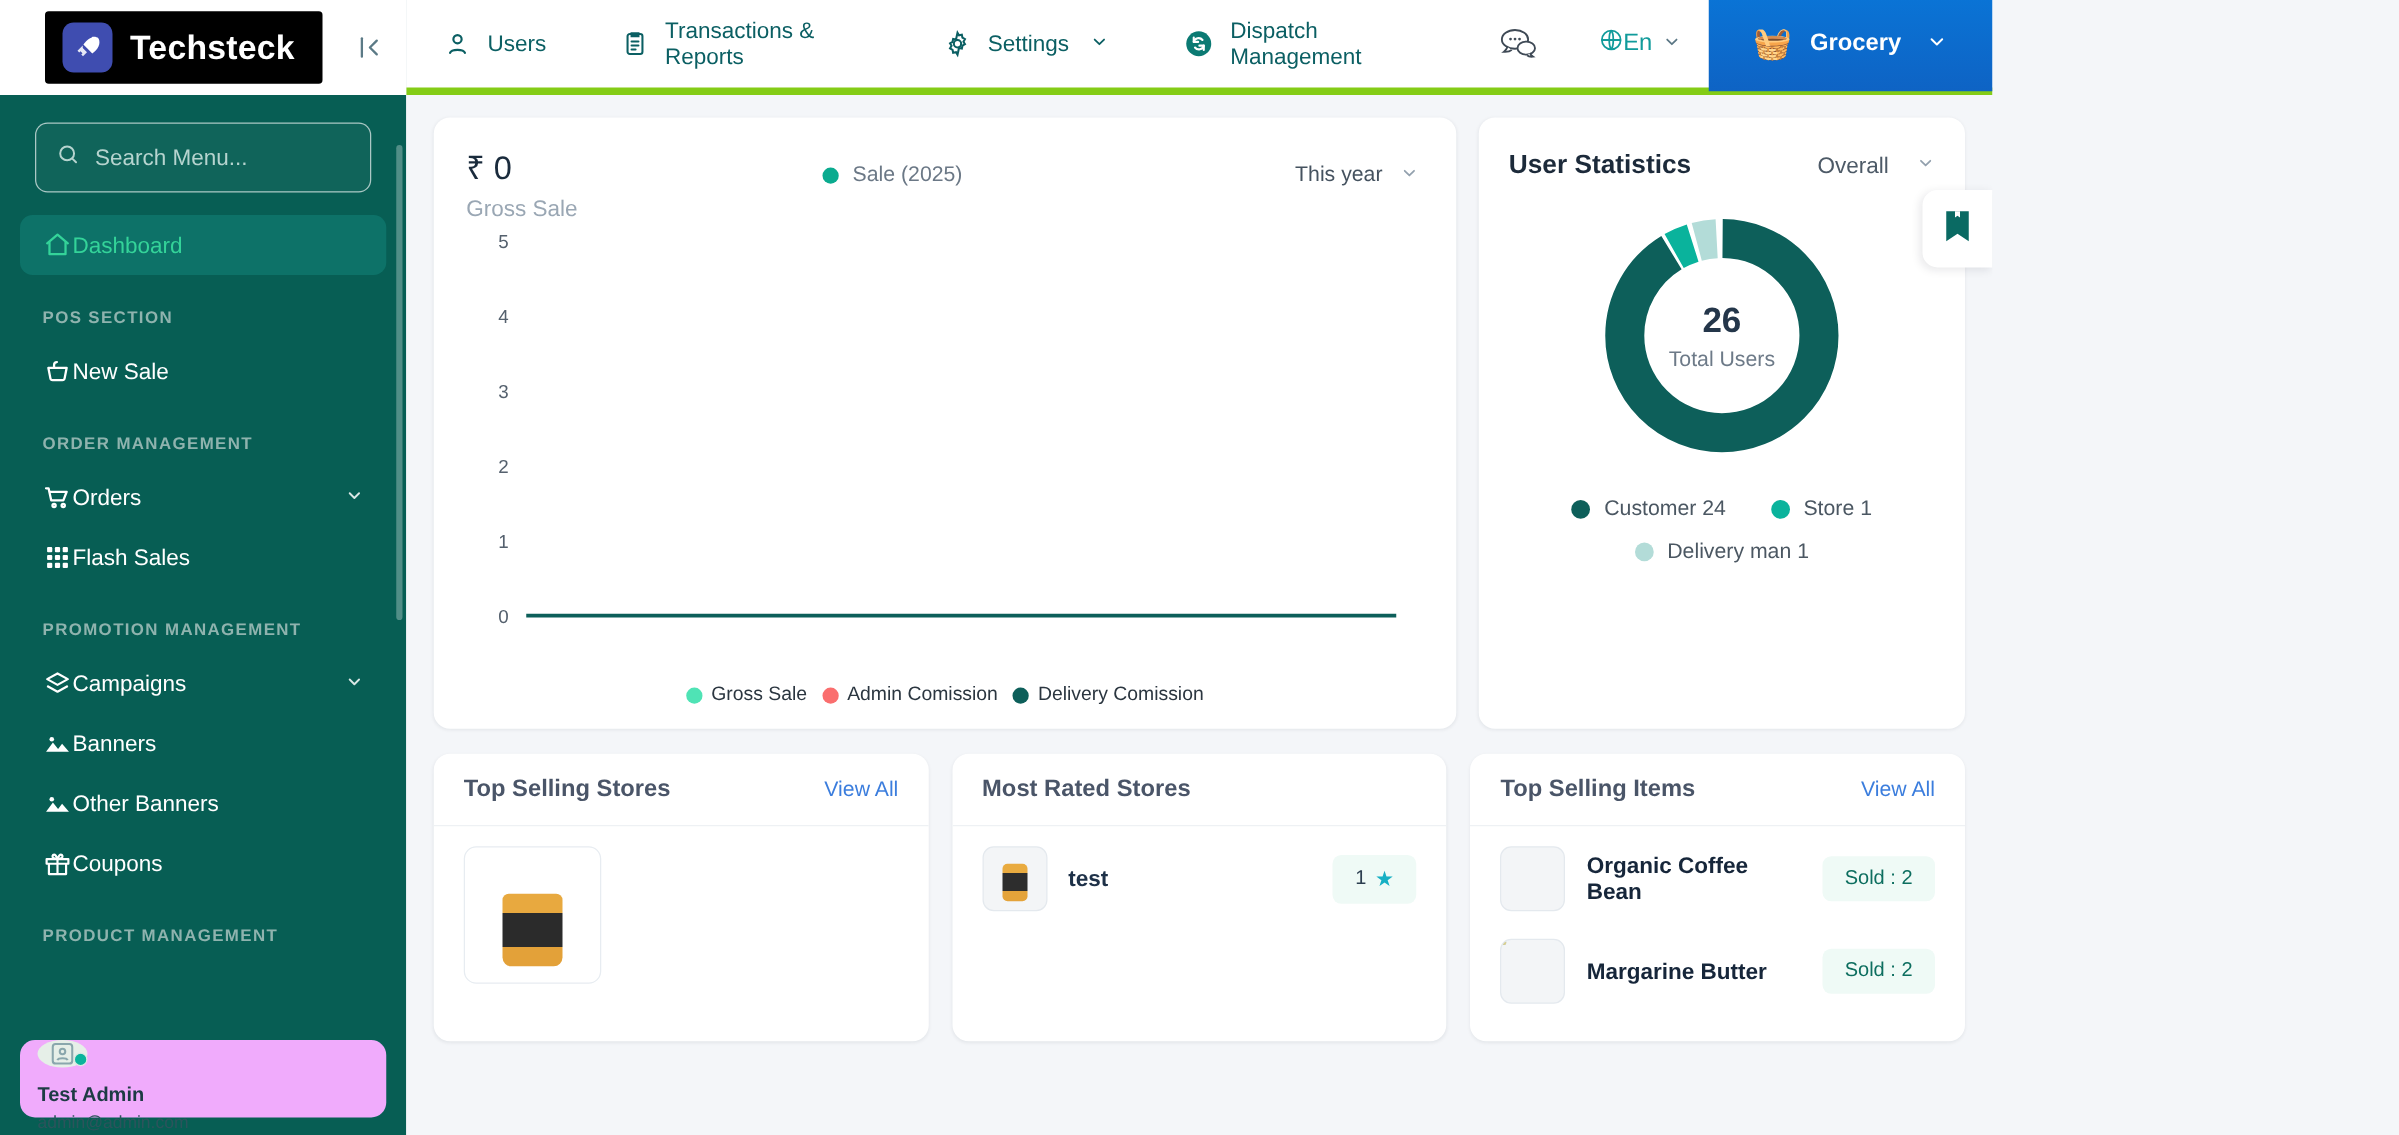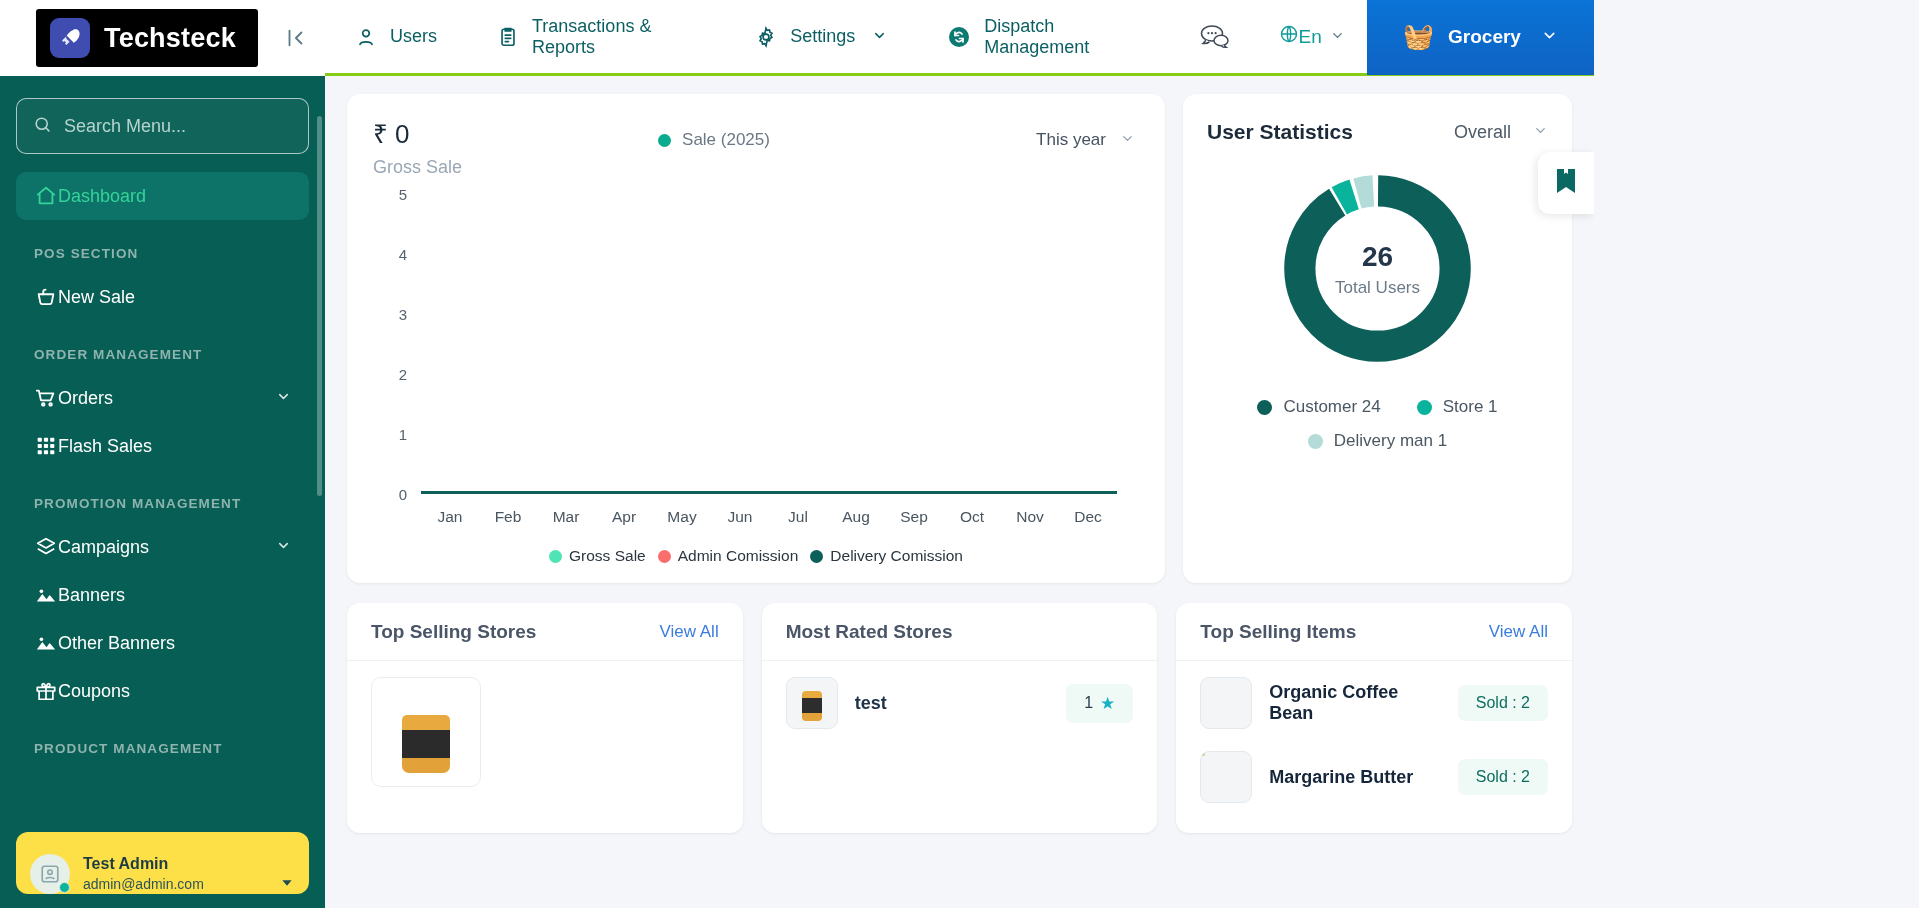--- a/index.html
+++ b/index.html
@@ -27,21 +27,21 @@
     width: 40px; height: 40px; background: #3f4db0; border-radius: 9px;
     display: flex; align-items: center; justify-content: center;
     font-size: 21px; line-height: 1;
   }
   .logo-text { color: #fff; font-size: 27px; font-weight: 700; letter-spacing: .2px; }
   .collapse-btn {
     margin-left: 26px; color: #5b7a86; font-size: 22px;
     display: flex; align-items: center; cursor: pointer;
   }
   .sb-scroll { height: 832px; overflow: hidden; position: relative; padding-top: 22px; }
-  .search-wrap { padding: 0 16px; }
+  .search-wrap { padding: 0 28px; }
   .search-box {
     height: 56px; border: 1px solid rgba(255,255,255,.65); border-radius: 10px;
     display: flex; align-items: center; gap: 12px; padding: 0 16px;
     background: rgba(255,255,255,.04);
   }
   .search-box svg { flex: 0 0 auto; }
   .search-inp {
     background: transparent; border: 0; outline: 0; color: #cfe6e2;
     font-size: 18px; font-family: inherit; width: 100%;
   }
@@ -60,40 +60,40 @@
     color: #8fb3ae; font-size: 13.5px; font-weight: 700; letter-spacing: 1.1px;
     padding: 0 34px; margin: 26px 0 12px;
   }
   .sb-track {
     position: absolute; right: 3px; top: 40px; width: 5px; height: 380px;
     background: rgba(255,255,255,.30); border-radius: 3px;
   }
 
   .user-card {
     position: absolute; left: 16px; bottom: 14px; width: 293px; height: 62px;
-    background: #fde047; border-radius: 12px; display: flex; align-items: flex-end;
-    gap: 13px; padding: 0 14px; cursor: pointer;
+    background: #f0abfc; border-radius: 12px; display: flex; align-items: flex-start;
+    gap: 13px; padding: 0 14px; cursor: pointer; flex-direction: column;
   }
   .avatar {
     width: 40px; height: 40px; border-radius: 50%; background: #e6efe8;
     display: flex; align-items: center; justify-content: center; position: relative;
   }
   .avatar .dot {
     position: absolute; right: 0px; bottom: 1px; width: 11px; height: 11px;
     border-radius: 50%; background: #0ab39c; border: 1.5px solid #dbeae4;
   }
   .u-name { color: #1d3b44; font-size: 16px; font-weight: 700; line-height: 1.3; }
   .u-mail { color: #2c545c; font-size: 14px; line-height: 1.35; }
   .u-caret { margin-left: auto; color: #214b52; font-size: 12px; }
 
   
   .main { flex: 1; height: 908px; position: relative; background: #f4f6f9; overflow: hidden; }
   .topbar {
     height: 76px; background: #fff; display: flex; align-items: center;
-    border-bottom: 3px solid #84cc16;
+    border-bottom: 6px solid #84cc16;
   }
   .tb-item {
     display: flex; align-items: center; gap: 13px; color: #0b5f63;
     font-size: 18px; cursor: pointer; padding: 0 30px; height: 76px;
   }
   .tb-item .ico { display: flex; align-items: center; }
   .tb-item .cv { font-size: 14px; margin-left: 4px; }
   .tb-spacer { flex: 1; }
   .tb-chat { padding: 0 26px; cursor: pointer; display: flex; align-items: center; }
   .tb-lang {
@@ -511,34 +511,20 @@
           <div class="plot">
             <div class="yaxis">
               <span class="ytick" style="top:0%">5</span>
               <span class="ytick" style="top:20%">4</span>
               <span class="ytick" style="top:40%">3</span>
               <span class="ytick" style="top:60%">2</span>
               <span class="ytick" style="top:80%">1</span>
               <span class="ytick" style="top:100%">0</span>
             </div>
             <div class="axis-line"></div>
-            <div class="xaxis">
-              <span class="xtick">Jan</span>
-              <span class="xtick">Feb</span>
-              <span class="xtick">Mar</span>
-              <span class="xtick">Apr</span>
-              <span class="xtick">May</span>
-              <span class="xtick">Jun</span>
-              <span class="xtick">Jul</span>
-              <span class="xtick">Aug</span>
-              <span class="xtick">Sep</span>
-              <span class="xtick">Oct</span>
-              <span class="xtick">Nov</span>
-              <span class="xtick">Dec</span>
-            </div>
           </div>
 
           <div class="ch-legend">
             <span class="lg">
               <span class="d" style="background:#4fe3b5"></span>
               <span>Gross Sale</span>
             </span>
             <span class="lg">
               <span class="d" style="background:#fa6e6e"></span>
               <span>Admin Comission</span>

